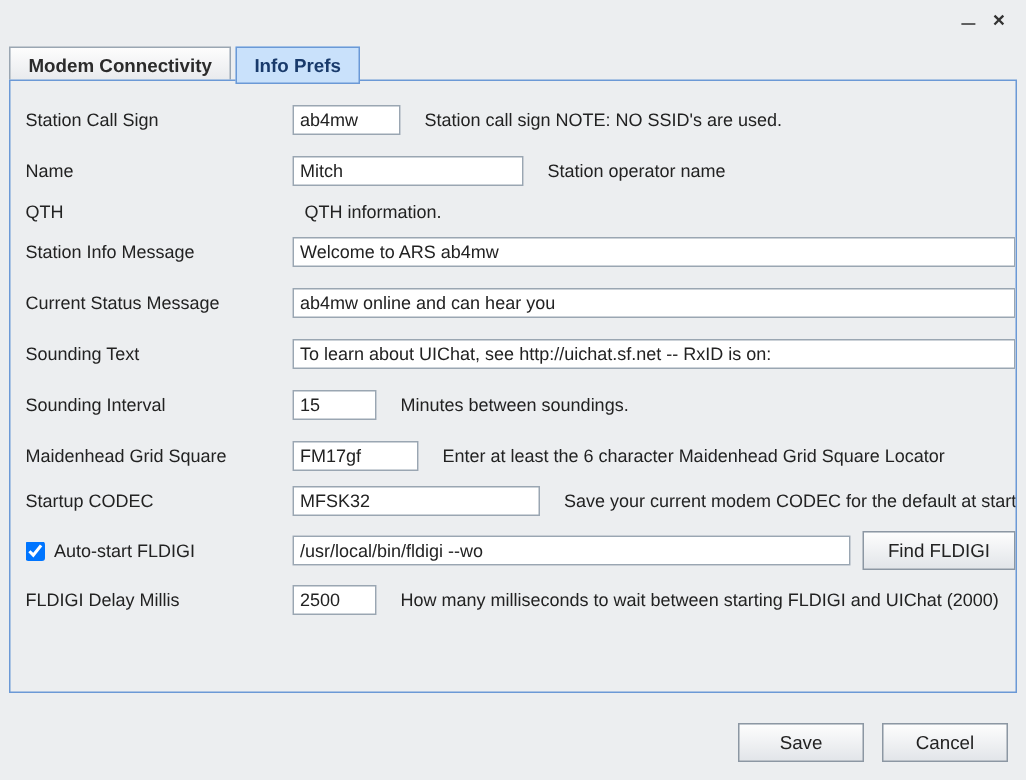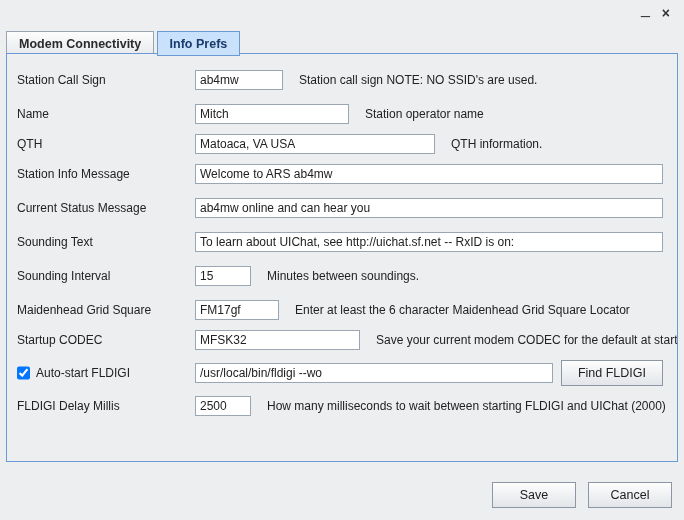--- a/index.html
+++ b/index.html
@@ -4,31 +4,31 @@
 <style>
   html,body{margin:0;padding:0;font-family:Arial,Helvetica,sans-serif;font-size:12px;color:#222;background:#fff}
   .window{position:relative;width:684px;height:520px;box-sizing:border-box;background:#ECEEF0}
   .titlebar{position:absolute;top:0;left:0;right:0;height:26px}
   .winbtn{position:absolute;top:5px;cursor:pointer;font-family:Arial;color:#333}
   .win-min{right:34px;font-size:16px;line-height:8px}
   .win-close{right:14px;font-size:14px;font-weight:bold}
   .tabs{position:absolute;top:30px;left:6px;right:6px}
   .tab{display:inline-block;padding:5px 12px 4px;border:1px solid #9AA6B2;background:linear-gradient(#FDFDFD,#E7E9EC);margin-right:-1px;font-weight:bold;font-size:12.5px;color:#2b2b2b;cursor:pointer;position:relative;top:1px}
   .tab.active{background:#C9E1FB;border-color:#6B99D6;color:#193a6b;z-index:2}
-  .tabpanel{position:absolute;top:53px;left:6px;right:6px;bottom:58px;border:1px solid #6B99D6;background:#ECEEF0;padding:16px 14px 10px 10px;box-sizing:border-box;overflow:hidden}
+  .tabpanel{position:absolute;top:53px;left:6px;right:6px;bottom:58px;border:1px solid #6B99D6;background:#ECEEF0;padding:16px 0 10px 10px;box-sizing:border-box;overflow:hidden}
   .row{display:flex;align-items:center;margin-bottom:10px;gap:8px}
   .row.tall{margin-bottom:14px}
   .lbl{width:170px;flex:0 0 170px;color:#222}
   input[type=text]{border:1px solid #9AA6B2;background:#fff;height:20px;padding:1px 4px;font-family:inherit;font-size:12px;color:#222;box-sizing:border-box}
   .hint{color:#222;margin-left:8px;white-space:nowrap}
-  .chkwrap{display:flex;gap:6px;width:170px;flex:0 0 170px}
+  .chkwrap{display:flex;align-items:center;gap:6px;width:170px;flex:0 0 170px}
   .chkwrap input{margin:0}
   .btn{border:1px solid #8C97A3;background:linear-gradient(#FDFDFD,#E2E5E9);padding:5px 16px;font-weight:normal;font-size:12.5px;color:#222;cursor:pointer}
   .footer{position:absolute;right:12px;bottom:12px;display:flex;gap:12px}
-  .w72{width:88px}.w140{width:154px}.w240{width:240px}.wfill{flex:1 1 auto;min-width:0}
+  .w72{width:72px}.w140{width:154px}.w240{width:240px}.wfill{flex:1 1 auto;min-width:0}
   .w56{width:56px}.w84{width:84px}.w168{width:168px}
 </style>
 </head>
 <body>
 <div class="window">
 
   <div class="titlebar">
     <span class="winbtn win-min">_</span>
     <span class="winbtn win-close">×</span>
   </div>
@@ -47,21 +47,20 @@
     </div>
 
     <div class="row">
       <span class="lbl">Name</span>
       <input type="text" class="w140" value="Mitch" style="">
       <span class="hint">Station operator name</span>
     </div>
 
     <div class="row">
       <span class="lbl">QTH</span>
-      <input type="text" class="w240" value="Matoaca, VA USA" style="">
       <span class="hint">QTH information.</span>
     </div>
 
     <div class="row tall">
       <span class="lbl">Station Info Message</span>
       <input type="text" class="wfill" value="Welcome to ARS ab4mw" style="">
     </div>
 
     <div class="row tall">
       <span class="lbl">Current Status Message</span>

